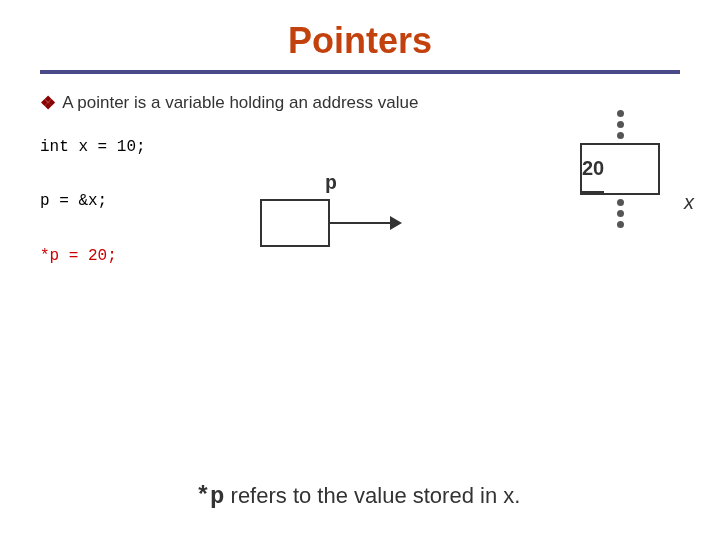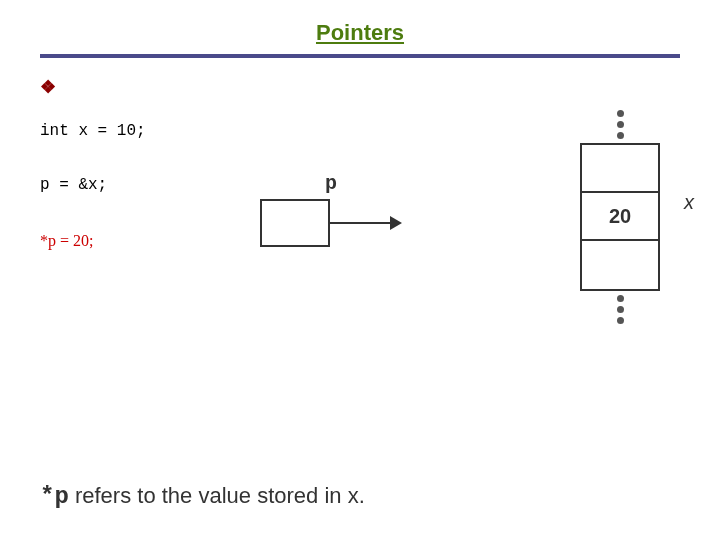--- a/index.html
+++ b/index.html
@@ -14,25 +14,24 @@
 
     .slide {
       width: 720px;
       height: 540px;
       position: relative;
       padding: 20px 40px;
     }
 
     .title {
       text-align: center;
-      font-size: 22px;
-      font-weight: bold;
-      color: #4d7c0f;
+      font-size: 36px;
+      font-weight: bold;
+      color: #c2410c;
       margin-bottom: 8px;
-      text-decoration: underline;
     }
 
     .title-bar {
       width: 100%;
       height: 4px;
       background: #4a4a8a;
       margin-bottom: 18px;
     }
 
     .bullet-point {
@@ -59,41 +58,39 @@
       margin-right: 40px;
       min-width: 220px;
     }
 
     .code-line {
       display: block;
     }
 
     .code-red {
       color: #cc0000;
-      font-family: Liberation Serif, serif;
     }
 
     .dots-top {
       display: flex;
       flex-direction: column;
       align-items: center;
       gap: 4px;
       margin-bottom: 4px;
     }
 
     .dot {
       width: 7px;
       height: 7px;
       border-radius: 50%;
       background: #555;
     }
 
     .memory-column {
       display: flex;
-      flex-direction: column;
       border: 2px solid #333;
       width: 80px;
     }
 
     .memory-cell {
       height: 48px;
       border-bottom: 2px solid #333;
       display: flex;
       align-items: center;
       justify-content: center;
@@ -150,20 +147,21 @@
       border-left: 12px solid #333;
     }
 
     .bottom-text {
       position: absolute;
       bottom: 30px;
       left: 40px;
       right: 44px;
       font-size: 22px;
       color: #333;
+      text-align: center;
     }
 
     .bottom-text .code-font {
       font-family: 'Courier New', Courier, monospace;
       font-weight: bold;
       font-size: 24px;
     }
 
     .diagram-wrapper {
       position: absolute;
@@ -184,20 +182,21 @@
 </head>
 <body>
 
 <div class="slide">
 
   <div class="title">Pointers</div>
   <div class="title-bar"></div>
 
   <div class="bullet-point">
     <span class="bullet-diamond">❖</span>
+    <span>A pointer is a variable holding an address value</span>
   </div>
 
   <div class="code-block">
     <span class="code-line">int x = 10;</span>
     <br>
     <span class="code-line">p = &amp;x;</span>
     <br>
     <span class="code-line code-red">*p = 20;</span>
   </div>
 

